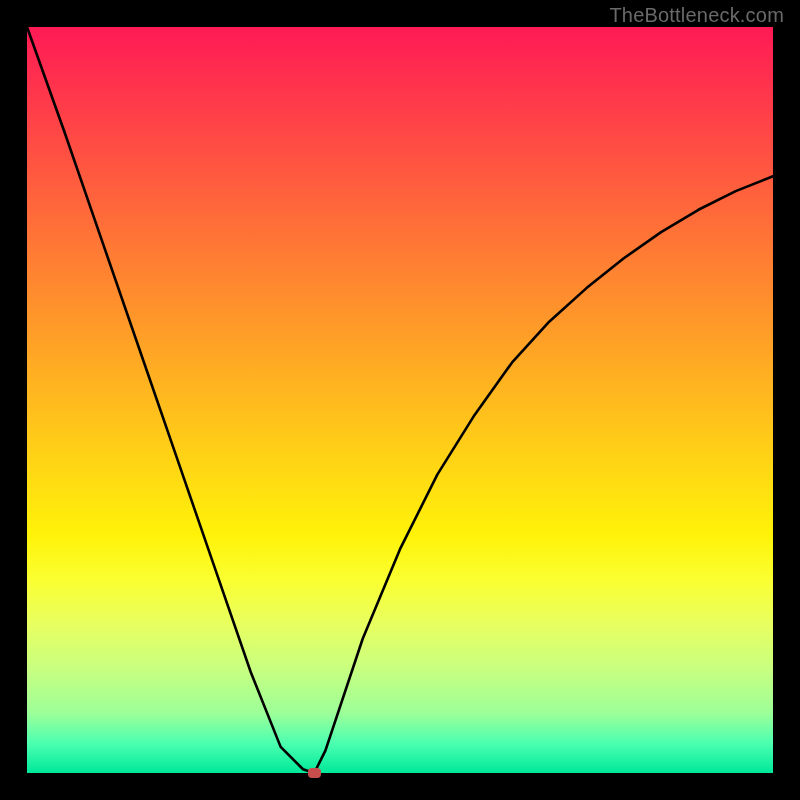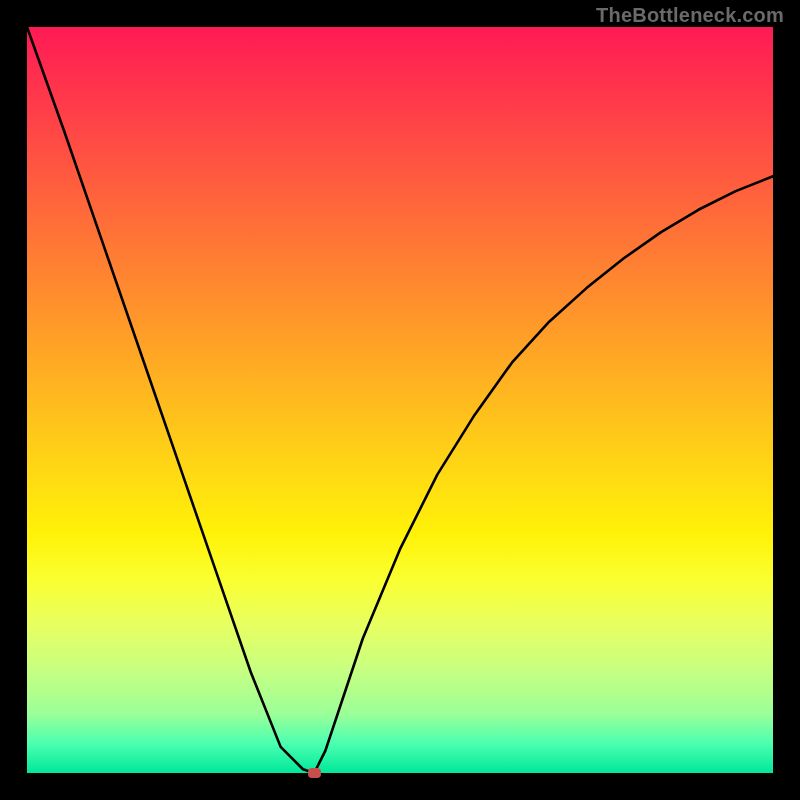--- a/index.html
+++ b/index.html
@@ -32,21 +32,21 @@
       #4cffb0 96%,
       #00e89a 100%);
   }
   .watermark {
     position: absolute;
     top: 4px;
     right: 16px;
     color: #6a6a6a;
     font-family: Arial, Helvetica, sans-serif;
     font-size: 20px;
-    font-weight: 700;
+    font-weight: 400;
     letter-spacing: 0.2px;
   }
   svg.curve {
     position: absolute;
     left: 0;
     top: 0;
     width: 746px;
     height: 746px;
     overflow: visible;
   }

